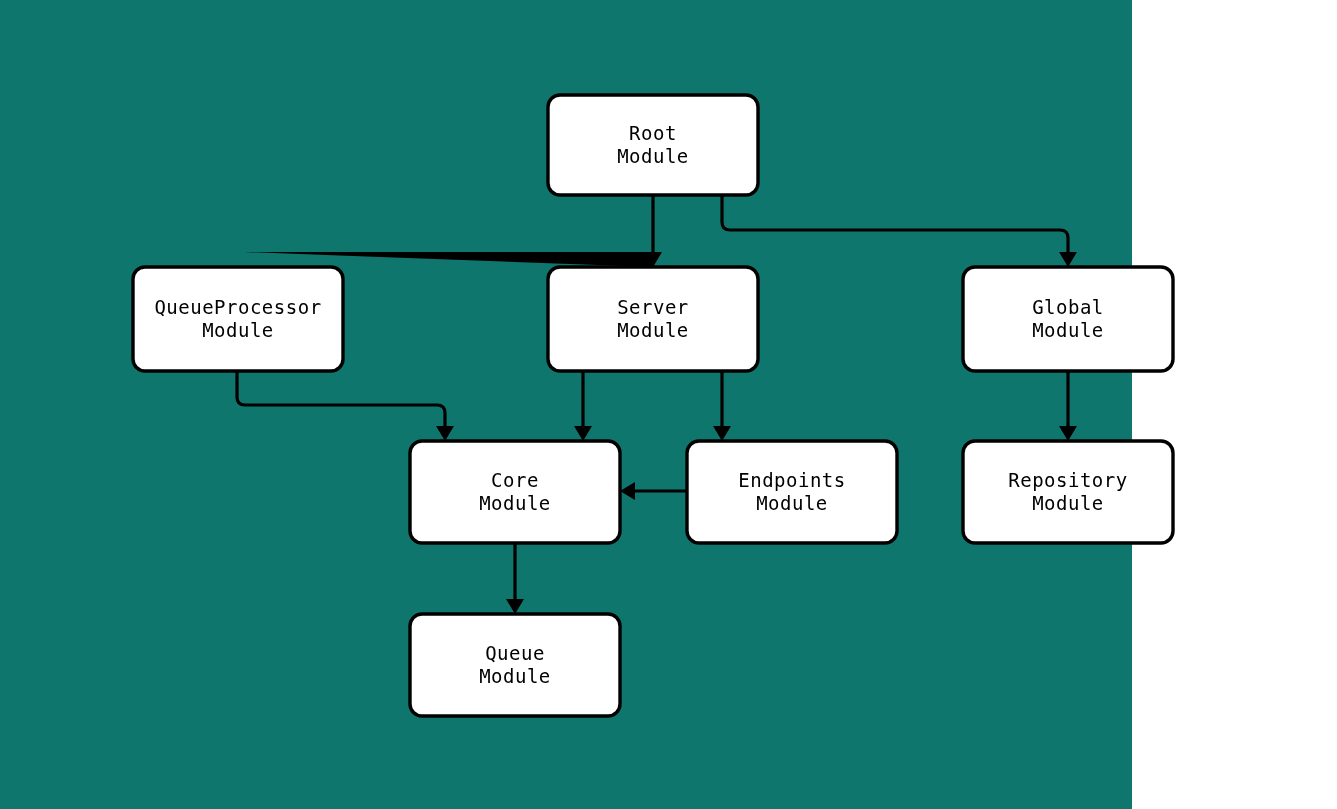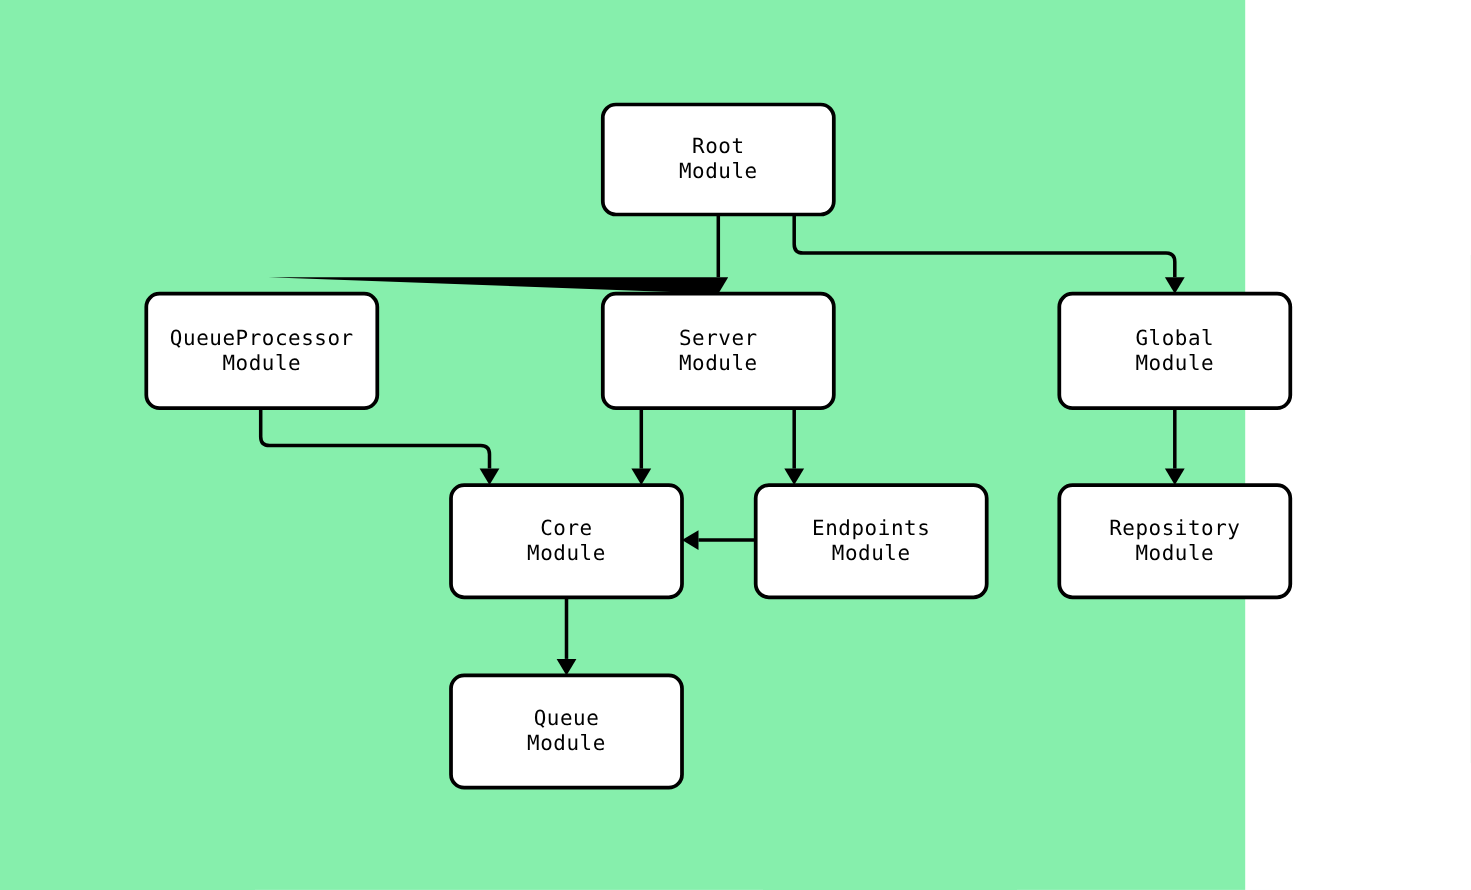--- a/index.html
+++ b/index.html
@@ -11,21 +11,21 @@
   body {
     width: 1337px;
     height: 809px;
     overflow: hidden;
     font-family: "DejaVu Sans Mono", "Liberation Mono", monospace;
   }
   #diagram-root {
     position: relative;
     width: 1132px;
     height: 809px;
-    background: #86efac;
+    background: #0f766e;
   }
   svg#diagram-canvas {
     display: block;
     width: 1337px;
     height: 809px;
   }
   .node-box {
     fill: #ffffff;
     stroke: #000000;
     stroke-width: 3.4;

